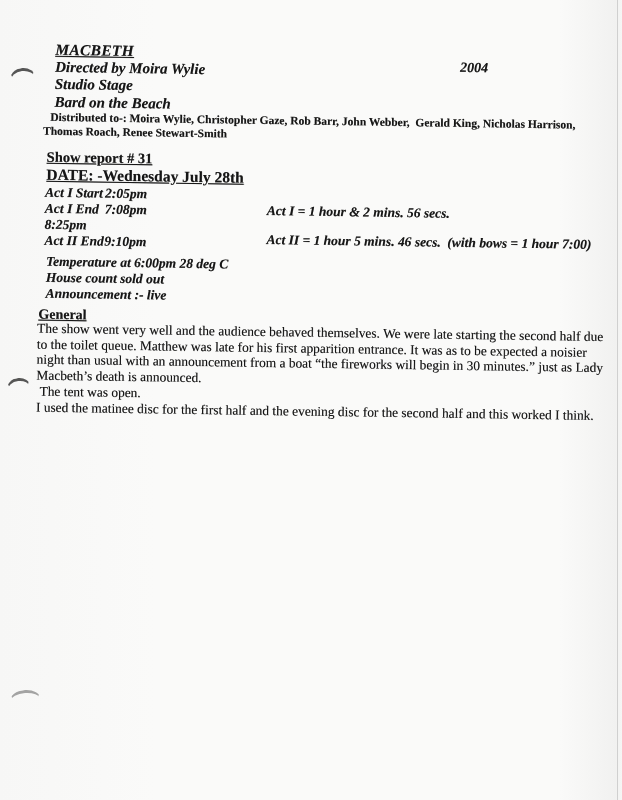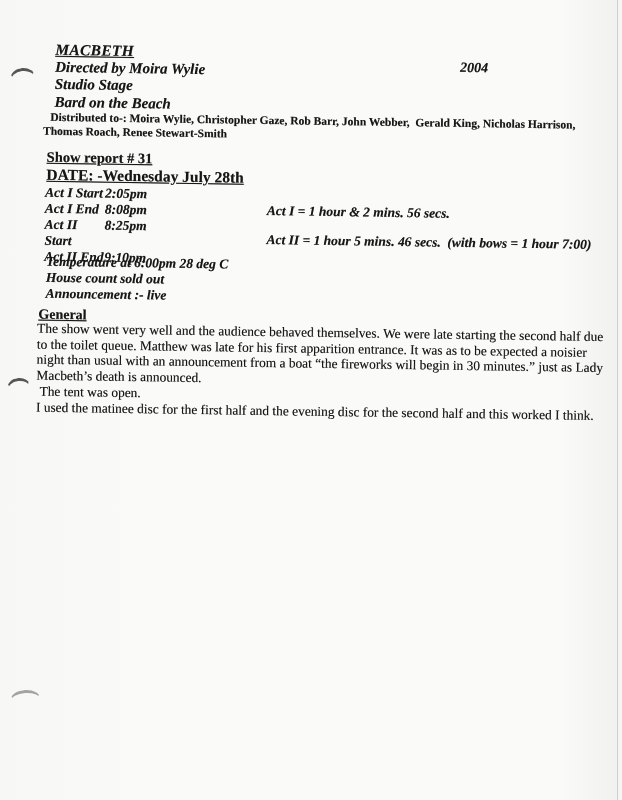--- a/index.html
+++ b/index.html
@@ -97,24 +97,23 @@
     <div class="report-no">Show report # 31</div>
     <div class="date-line">DATE: -Wednesday July 28th</div>
 
     <div class="times">
       <div class="trow">
         <span class="tlabel">Act I Start</span>
         <span class="tval">2:05pm</span>
       </div>
       <div class="trow">
         <span class="tlabel">Act I End</span>
-        <span class="tval">8:08pm</span>
+        <span class="tval">7:08pm</span>
       </div>
       <div class="trow">
-        <span class="tlabel">Act II Start</span>
         <span class="tval">8:25pm</span>
       </div>
       <div class="trow">
         <span class="tlabel">Act II End</span>
         <span class="tval">9:10pm</span>
       </div>
     </div>
 
     <div class="dur dur-1">Act I = 1 hour &amp; 2 mins. 56 secs.</div>
     <div class="dur dur-2">Act II = 1 hour 5 mins. 46 secs.  (with bows = 1 hour 7:00)</div>

